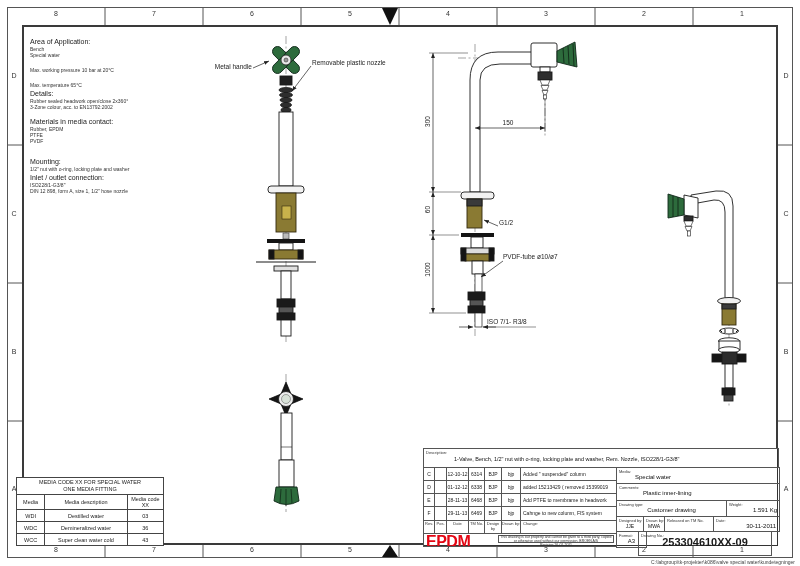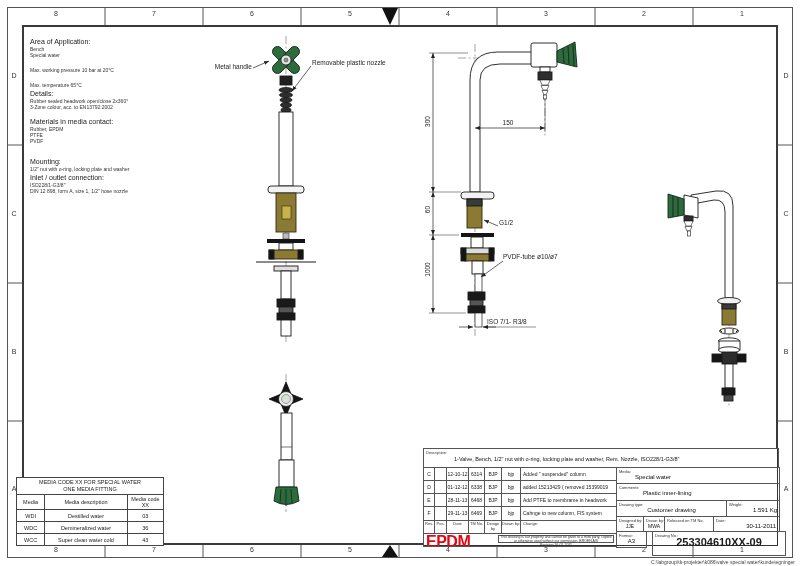--- a/index.html
+++ b/index.html
@@ -403,19 +403,19 @@
     <div class="lab">Released on TM No.</div>
   </div>
   <div class="cell" style="left:289px;top:67px;width:67px;height:16px">
     <div class="lab">Date:</div>
     <div class="val" style="text-align:right;padding-right:3px">30-11-2011</div>
   </div>
   <div class="cell" style="left:192px;top:82px;width:31px;height:17px">
     <div class="lab">Format:</div>
     <div class="val" style="text-align:center">A3</div>
   </div>
-  <div class="cell" style="left:228px;top:82px;width:134px;height:25px">
+  <div class="cell" style="left:214px;top:82px;width:134px;height:25px">
     <div class="lab">Drawing No.:</div>
     <div class="dno" style="margin-top:-3px">253304610XX-09</div>
   </div>
 </div>
 
 <div class="abs footer" style="left:500px;top:559px;width:295px">C:\labgroup\tk-projekter\k086\valve special water\kundetegninger</div>
 
 </body></html>

